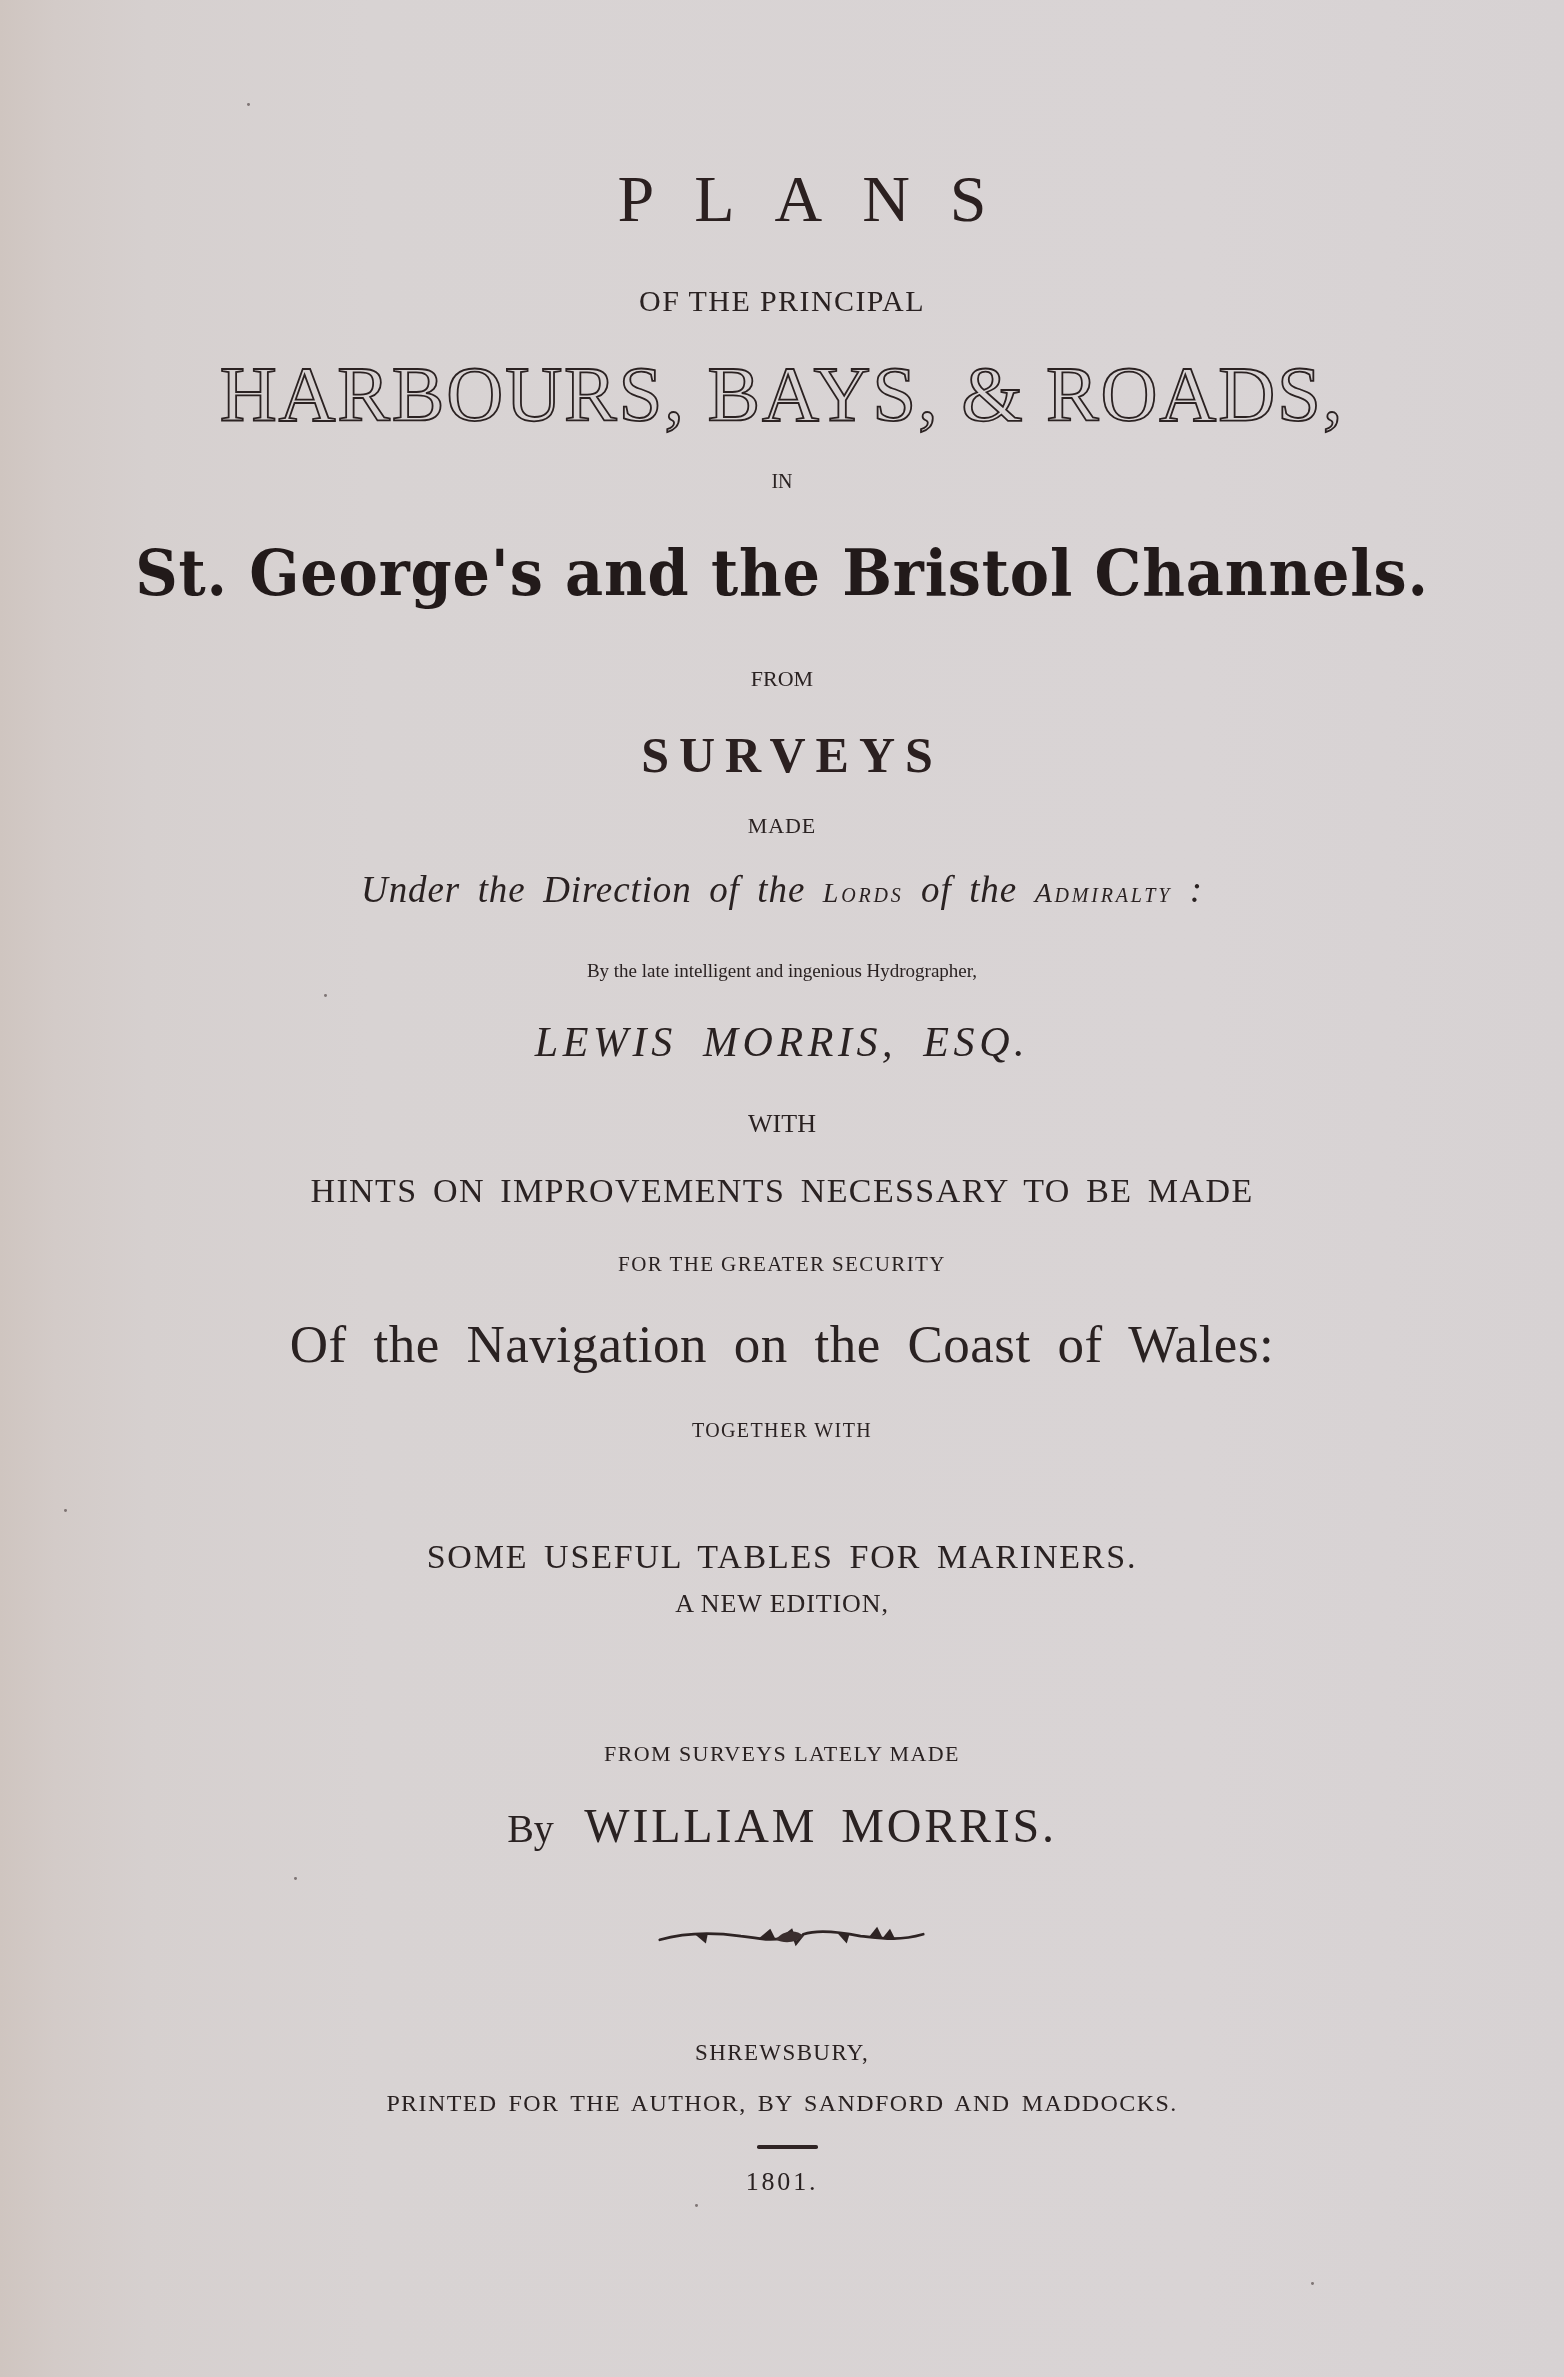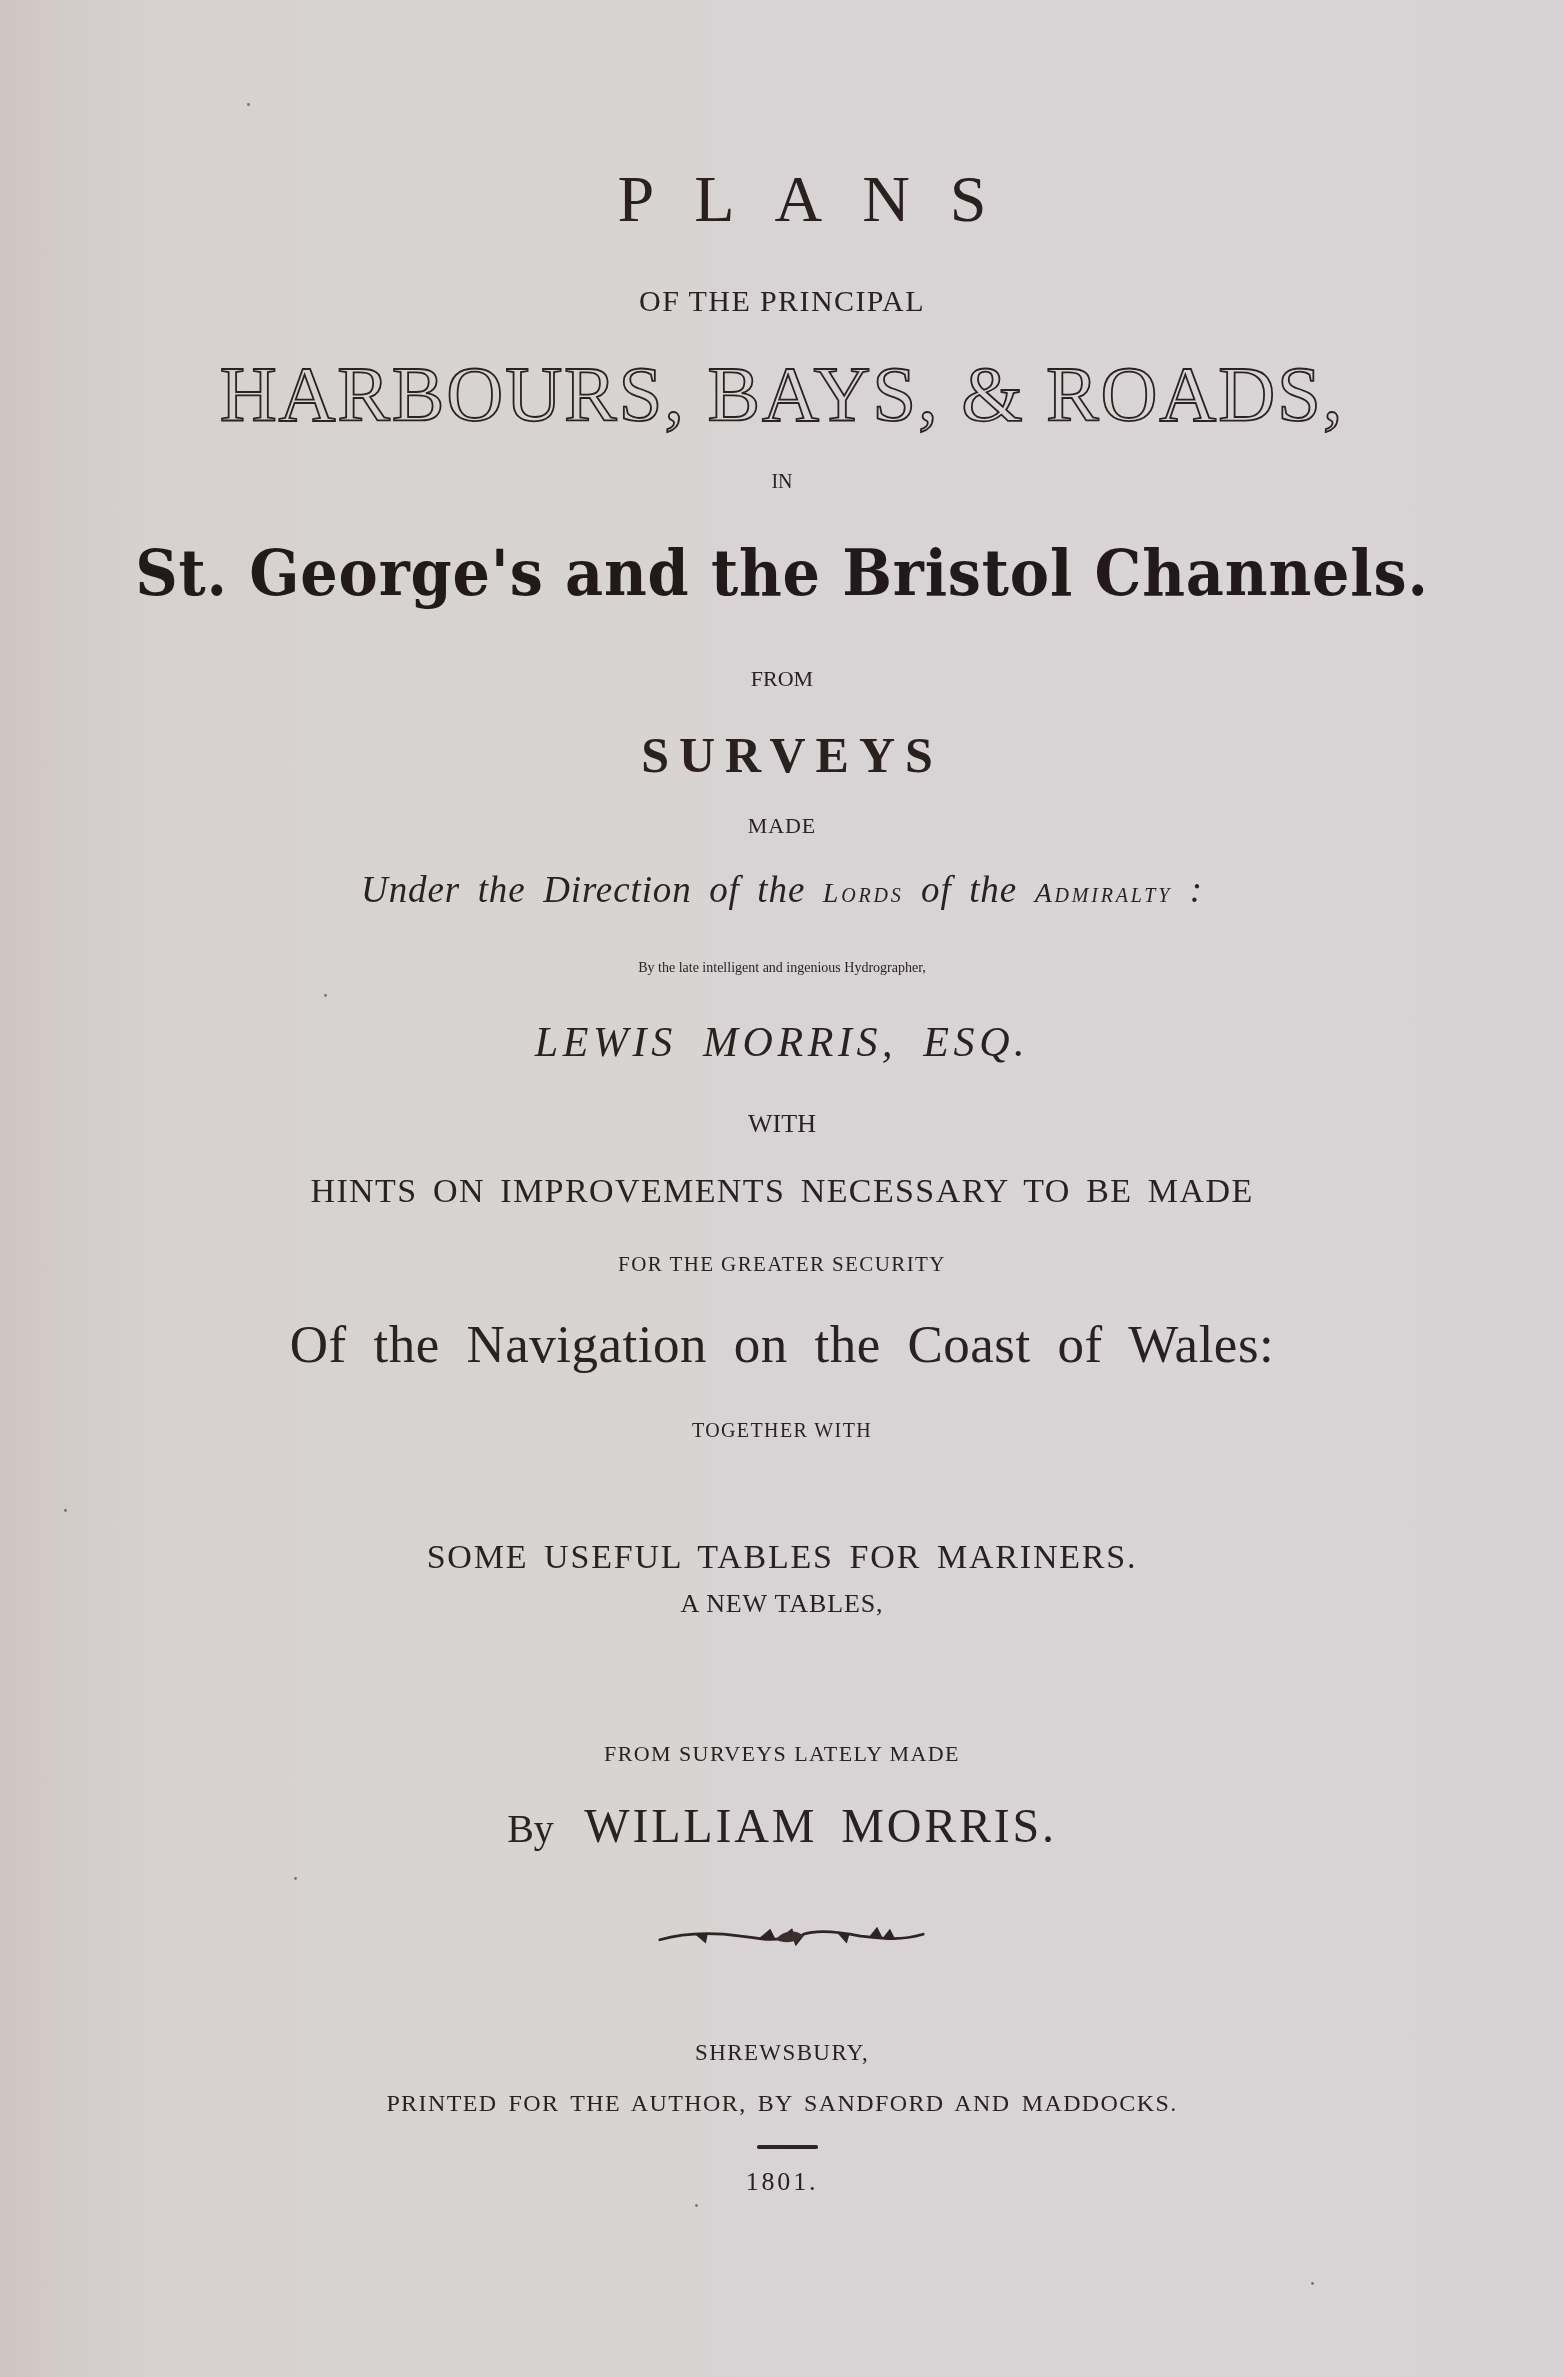--- a/index.html
+++ b/index.html
@@ -72,21 +72,21 @@
     }
     #made-word { top: 815px; font-size: 22px; letter-spacing: 0.9px; }
     #direction {
       top: 871px;
       font-size: 37px;
       font-style: italic;
       letter-spacing: 0.9px;
       word-spacing: 7.4px;
     }
     #direction .sc { font-size: 28px; letter-spacing: 2.8px; }
-    #by-late { top: 961px; font-size: 14px; }
+    #by-late { top: 961px; font-size: 19px; }
     #lewis {
       top: 1021px;
       font-size: 42px;
       font-style: italic;
       letter-spacing: 4.6px;
       word-spacing: 11px;
     }
     #with-word { top: 1111px; font-size: 26px; }
     #hints {
       top: 1174px;
@@ -188,21 +188,21 @@
   <div id="hints" class="line">HINTS ON IMPROVEMENTS NECESSARY TO BE MADE</div>
 
   <div id="greater" class="line">FOR THE GREATER SECURITY</div>
 
   <div id="navigation" class="line">Of the Navigation on the Coast of Wales:</div>
 
   <div id="together" class="line">TOGETHER WITH</div>
 
   <div id="tables" class="line">SOME USEFUL TABLES FOR MARINERS.</div>
 
-  <div id="new-edition" class="line">A NEW TABLES,</div>
+  <div id="new-edition" class="line">A NEW EDITION,</div>
 
 
   <div id="lately" class="line">FROM SURVEYS LATELY MADE</div>
 
   <div id="william" class="line"><span class="by">By</span> <span>WILLIAM MORRIS.</span></div>
 
   <svg id="ornament" viewBox="0 0 290 30" xmlns="http://www.w3.org/2000/svg">
     <path d="M2 18 C 30 10, 60 10, 90 14 C 110 16, 120 20, 135 16 L 145 8 L 150 22 L 158 12 C 175 6, 200 10, 220 14 C 240 16, 260 20, 288 12" stroke="#2e2424" stroke-width="3" fill="none" stroke-linecap="round"></path>
     <path d="M40 12 L 52 22 L 54 12 Z" fill="#2e2424"></path>
     <path d="M110 16 L 122 6 L 128 18 Z" fill="#2e2424"></path>

